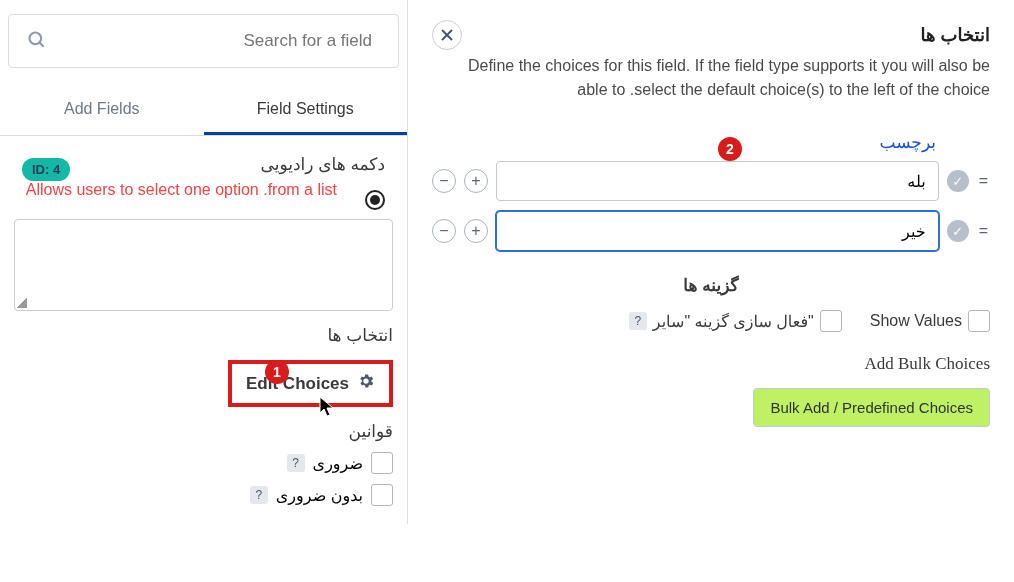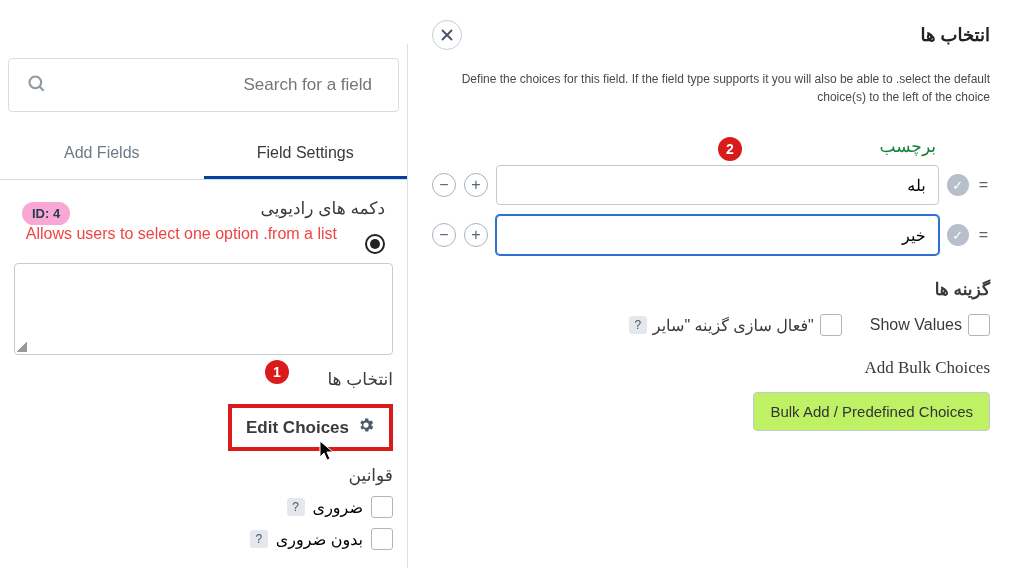--- a/index.html
+++ b/index.html
@@ -1,53 +1,53 @@
 <!DOCTYPE html>
 <html><head>
 <meta charset="utf-8">
 <style>
 * { margin: 0; padding: 0; box-sizing: border-box; }
 body { font-family: Arial, sans-serif; font-size: 14px; color: #3a3a3a; background: #fff; width: 1014px; height: 582px; overflow: hidden; position: relative; }
-.left-panel { position: absolute; left: 0; top: 0; width: 408px; height: 524px; border-right: 1px solid #e0e0e0; margin-top: 44px; }
+.left-panel { position: absolute; left: 0; top: 0; width: 408px; height: 524px; border-right: 1px solid #e0e0e0; }
 .right-panel { position: absolute; left: 408px; top: 0; right: 0; height: 582px; padding: 20px 24px; }
 .search-box { margin: 14px 8px 18px 8px; border: 1px solid #d8dde2; border-radius: 4px; height: 54px; display: flex; align-items: center; padding: 0 18px; }
 .search-icon { color: #8f98a5; }
 .search-input { flex: 1; border: none; outline: none; text-align: right; font-size: 17px; color: #6e7986; padding: 0 8px; }
 .tabs { display: flex; border-bottom: 1px solid #d8dde2; }
 .tab { flex: 1; text-align: center; padding: 14px 0; font-size: 16px; color: #6e7986; cursor: pointer; }
 .tab.active { border-bottom: 3px solid #05429e; color: #3a3a3a; }
 .field-card { margin: 18px 8px 0 8px; padding: 0 14px; text-align: right; position: relative; }
-.id-badge { position: absolute; left: 14px; top: 4px; background: #f9a8d4; color: #2b3a57; border-radius: 14px; padding: 4px 10px; font-size: 13px; font-weight: bold; }
+.id-badge { position: absolute; left: 14px; top: 4px; background: #14b8a6; color: #2b3a57; border-radius: 14px; padding: 4px 10px; font-size: 13px; font-weight: bold; }
 .field-title { font-size: 17px; color: #3a3a3a; margin-bottom: 4px; }
 .field-desc { font-size: 16px; color: #ef4444; line-height: 1.4; padding-right: 48px; }
 .radio-mark { position: absolute; right: 14px; top: 36px; width: 20px; height: 20px; border: 2px solid #222; border-radius: 50%; display: flex; align-items: center; justify-content: center; }
 .radio-mark::after { content: ''; width: 10px; height: 10px; background: #222; border-radius: 50%; }
 .preview-area { margin: 18px 14px 0 14px; border: 1px solid #c8cdd4; border-radius: 4px; height: 92px; position: relative; }
 .preview-area::after { content: ''; position: absolute; bottom: 2px; left: 2px; width: 10px; height: 10px; background: linear-gradient(135deg, transparent 50%, #999 50%); }
 .section-label { text-align: right; font-size: 17px; color: #3a3a3a; margin: 14px 14px 0 0; }
 .edit-choices-wrap { display: flex; justify-content: flex-end; margin: 14px 14px 0 0; }
 .edit-choices-btn { border: 4px solid #d91b1b; padding: 8px 14px; display: flex; align-items: center; gap: 8px; font-size: 17px; color: #3a3a3a; font-weight: bold; cursor: pointer; position: relative; }
 .gear-icon { color: #505a6b; }
 .cursor { position: absolute; bottom: -20px; right: 52px; }
 .rules-row { display: flex; justify-content: flex-end; align-items: center; gap: 8px; margin: 10px 14px 0 0; }
 .rules-check { width: 22px; height: 22px; border: 1px solid #b0b6c0; border-radius: 3px; }
 .rules-text { font-size: 16px; color: #000000; }
 .help-q { display: inline-flex; width: 18px; height: 18px; background: #e4e8ed; color: #4a5568; border-radius: 3px; align-items: center; justify-content: center; font-size: 12px; }
 .close-btn { width: 30px; height: 30px; border: 1px solid #c8cdd4; border-radius: 50%; display: flex; align-items: center; justify-content: center; color: #4a5568; font-size: 15px; cursor: pointer; }
 .panel-header { display: flex; justify-content: space-between; align-items: center; }
 .panel-title { font-size: 18px; font-weight: bold; color: #222; }
-.panel-desc { text-align: right; font-size: 12px; color: #4a4a4a; margin-top: 20px; line-height: 1.5; padding-left: 8px; }
-.col-label { text-align: right; font-size: 17px; color: #15803d; margin: 30px 54px 8px 0; }
+.panel-desc { text-align: right; font-size: 16px; color: #4a4a4a; margin-top: 4px; line-height: 1.5; padding-left: 8px; }
+.col-label { text-align: right; font-size: 17px; color: #1d4ed8; margin: 30px 54px 8px 0; }
 .choice-row { display: flex; align-items: center; gap: 8px; margin-bottom: 10px; }
 .circ-btn { width: 24px; height: 24px; border: 1px solid #a9b2bd; border-radius: 50%; display: flex; align-items: center; justify-content: center; color: #5a6472; font-size: 16px; cursor: pointer; background: #fff; }
 .choice-input { flex: 1; height: 40px; border: 1px solid #c2c9d2; border-radius: 4px; padding: 0 12px; text-align: right; font-size: 16px; outline: none; }
 .choice-input.focused { border-color: #2f6fd4; box-shadow: 0 0 0 1px #2f6fd4; }
 .check-circ { width: 22px; height: 22px; background: #b7bfcb; border-radius: 50%; display: flex; align-items: center; justify-content: center; color: #fff; font-size: 13px; cursor: pointer; }
 .drag-handle { color: #5a6472; font-size: 16px; cursor: grab; padding: 0 2px; }
-.options-title { text-align: right; font-size: 17px; font-weight: bold; margin: 24px 0 14px 0; }
+.options-title { text-align: center; font-size: 17px; font-weight: bold; margin: 24px 0 14px 0; }
 .options-row { display: flex; justify-content: flex-end; align-items: center; gap: 28px; }
 .opt-group { display: flex; align-items: center; gap: 6px; }
 .opt-check { width: 22px; height: 22px; border: 1px solid #b0b6c0; border-radius: 3px; }
 .opt-text { font-size: 16px; }
 .bulk-title { text-align: right; font-size: 17px; margin: 22px 0 14px 0; font-family: Georgia, serif; }
 .bulk-btn-wrap { display: flex; justify-content: flex-end; }
 .bulk-btn { border: 1px solid #c2c9d2; background: #bef264; padding: 10px 16px; font-size: 15px; border-radius: 4px; cursor: pointer; color: #333; }
 .badge-num { width: 24px; height: 24px; background: #d91b1b; color: #fff; border-radius: 50%; display: flex; align-items: center; justify-content: center; font-size: 14px; font-weight: bold; position: absolute; }
 .b1 { left: 265px; top: 360px; }
 .b2 { left: 718px; top: 137px; }

